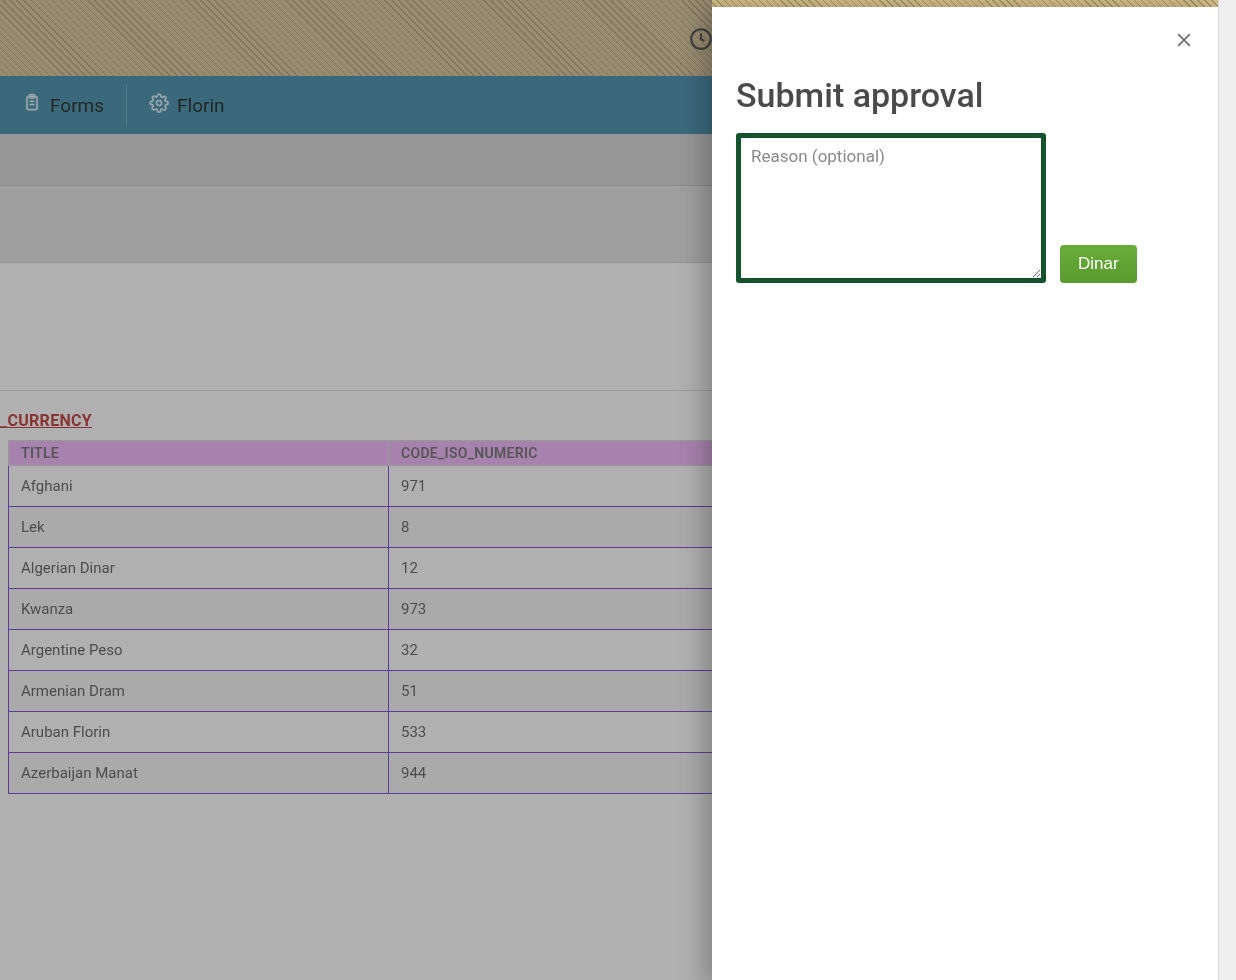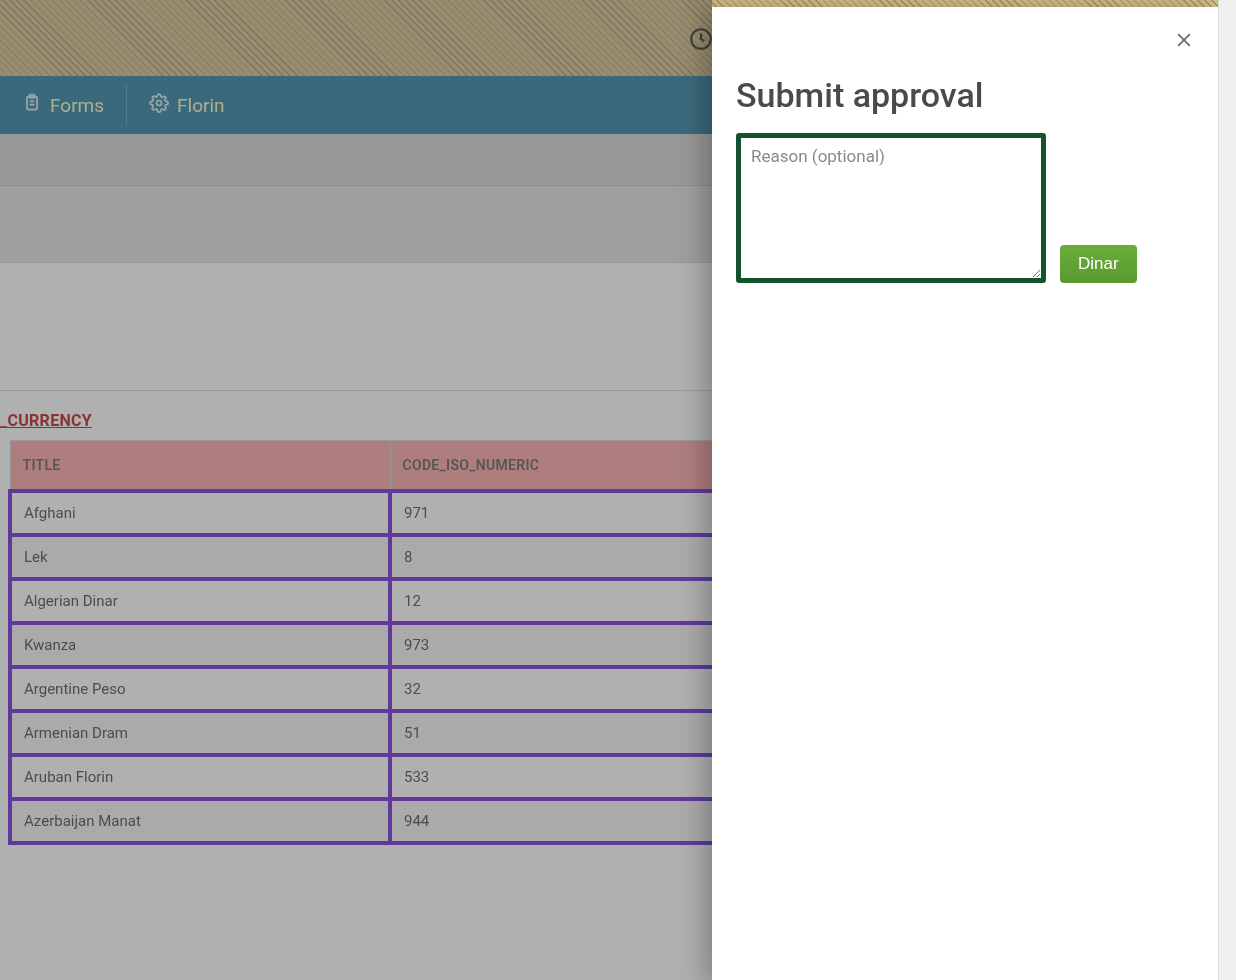--- a/index.html
+++ b/index.html
@@ -52,21 +52,21 @@
       display: flex;
       align-items: stretch;
       color: #e6f2f7;
     }
     .nav-item {
       display: flex;
       align-items: center;
       gap: 8px;
       padding: 17px 22px;
       font-size: 19px;
-      color: #fef9c3;
+      color: #000000;
       cursor: pointer;
     }
     .nav-sep { width:1px; background: rgba(255,255,255,0.25); margin: 8px 0; }
     .nav-item svg { width:20px; height:20px; stroke:#d9ecf3; }
 
     .gray-band1 { height: 52px; background: #d1d1d1; border-bottom:1px solid #bdbdbd;}
     .gray-band2 { height: 77px; background: #e0e0e0; border-bottom:1px solid #cfcfcf; }
     .gray-band3 { height: 128px; background: #ffffff; border-bottom:1px solid #d8d8d8; }
 
     .section-label {
@@ -83,29 +83,29 @@
       width: 100%;
       border-collapse: collapse;
       font-size: 15px;
       color: #4a4a4a;
       table-layout: fixed;
     }
     table.data th {
       text-align: left;
       font-weight: 600;
       color: #5a5a5a;
-      background: #fca5a5;
-      padding: 16px 12px;
+      background: #f0abfc;
+      padding: 4px 12px;
       border: 1px solid #d4d4d4;
       font-size: 14px;
       letter-spacing:.3px;
     }
     table.data td {
       padding: 11px 12px;
-      border: 4px solid #6d28d9;
+      border: 1px solid #6d28d9;
       background: #fff;
     }
     table.data tbody tr:nth-child(even) td { background:#f5f5f5; }
     table.data col.c-title { width: 380px; }
     table.data col.c-code { width: auto; }
 
     
     .dim {
       position: absolute;
       left: 0; top: 0;

